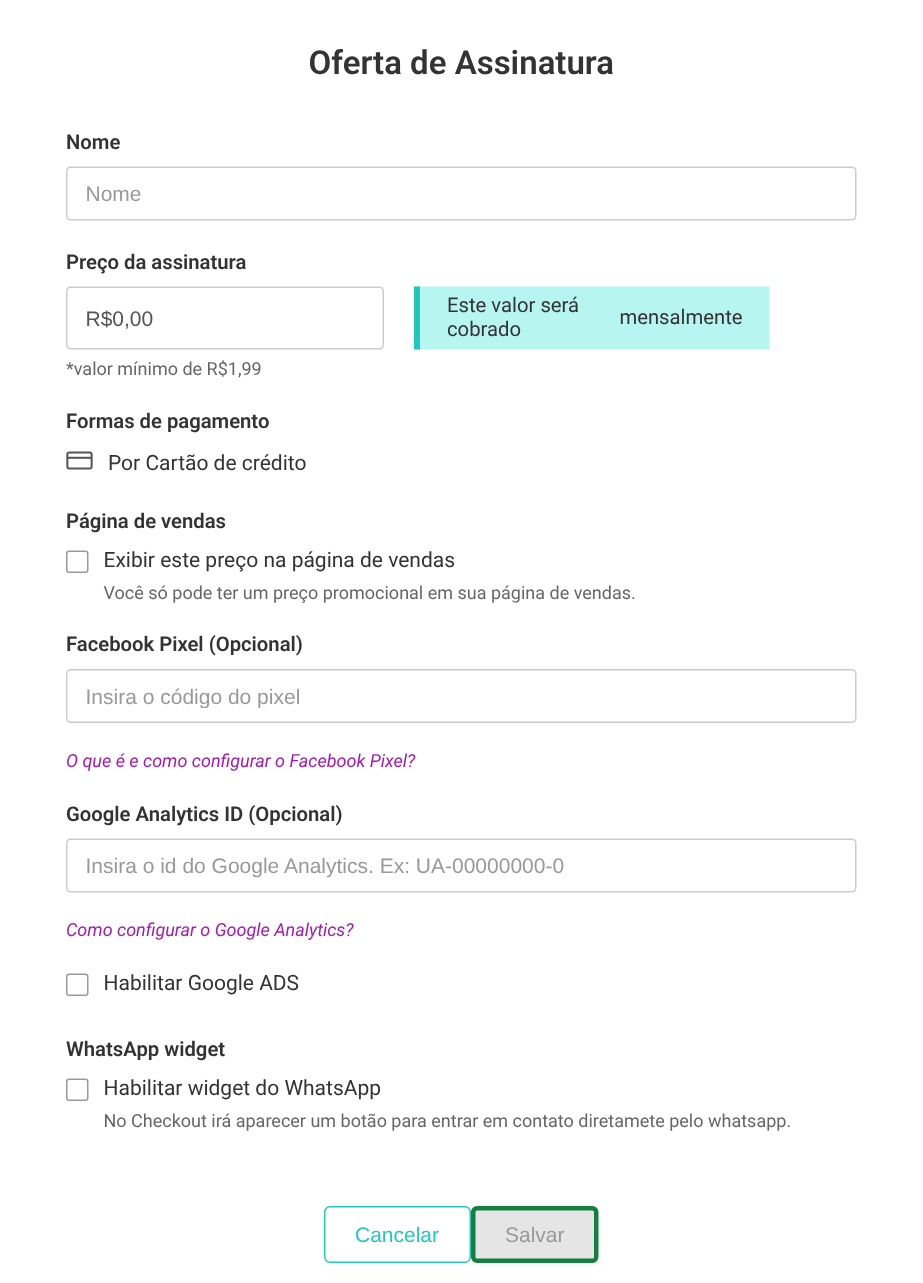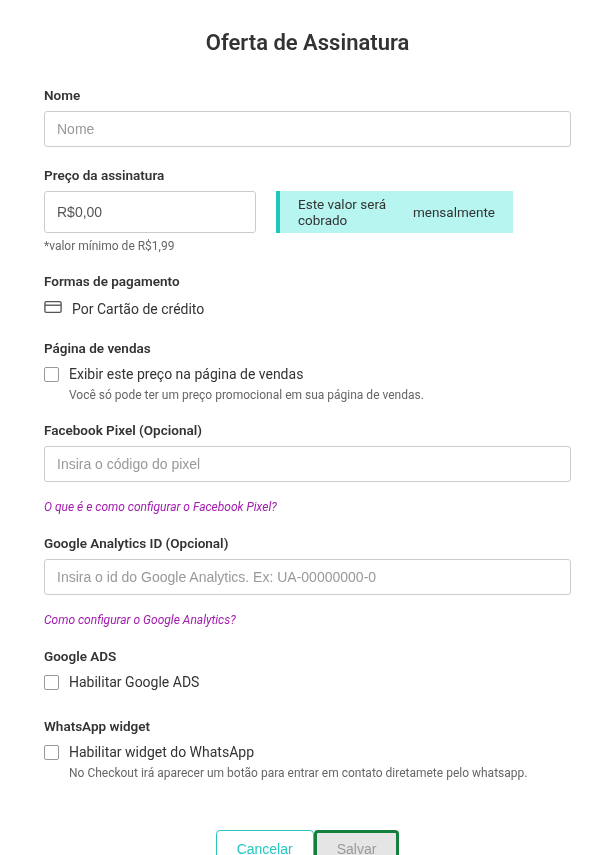--- a/index.html
+++ b/index.html
@@ -80,21 +80,20 @@
   <a class="link">O que é e como configurar o Facebook Pixel?</a>
 </div>
 
 <div class="field-group">
   <label class="label">Google Analytics ID (Opcional)</label>
   <input class="input" type="text" placeholder="Insira o id do Google Analytics. Ex: UA-00000000-0" style="">
   <a class="link">Como configurar o Google Analytics?</a>
 </div>
 
 <div class="field-group">
-  <div class="section-label">Google ADS</div>
   <div class="checkbox-row">
     <input type="checkbox" class="checkbox" style="">
     <span class="checkbox-label">Habilitar Google ADS</span>
   </div>
 </div>
 
 <div class="field-group" style="margin-top:28px;">
   <div class="section-label">WhatsApp widget</div>
   <div class="checkbox-row">
     <input type="checkbox" class="checkbox" style="">

